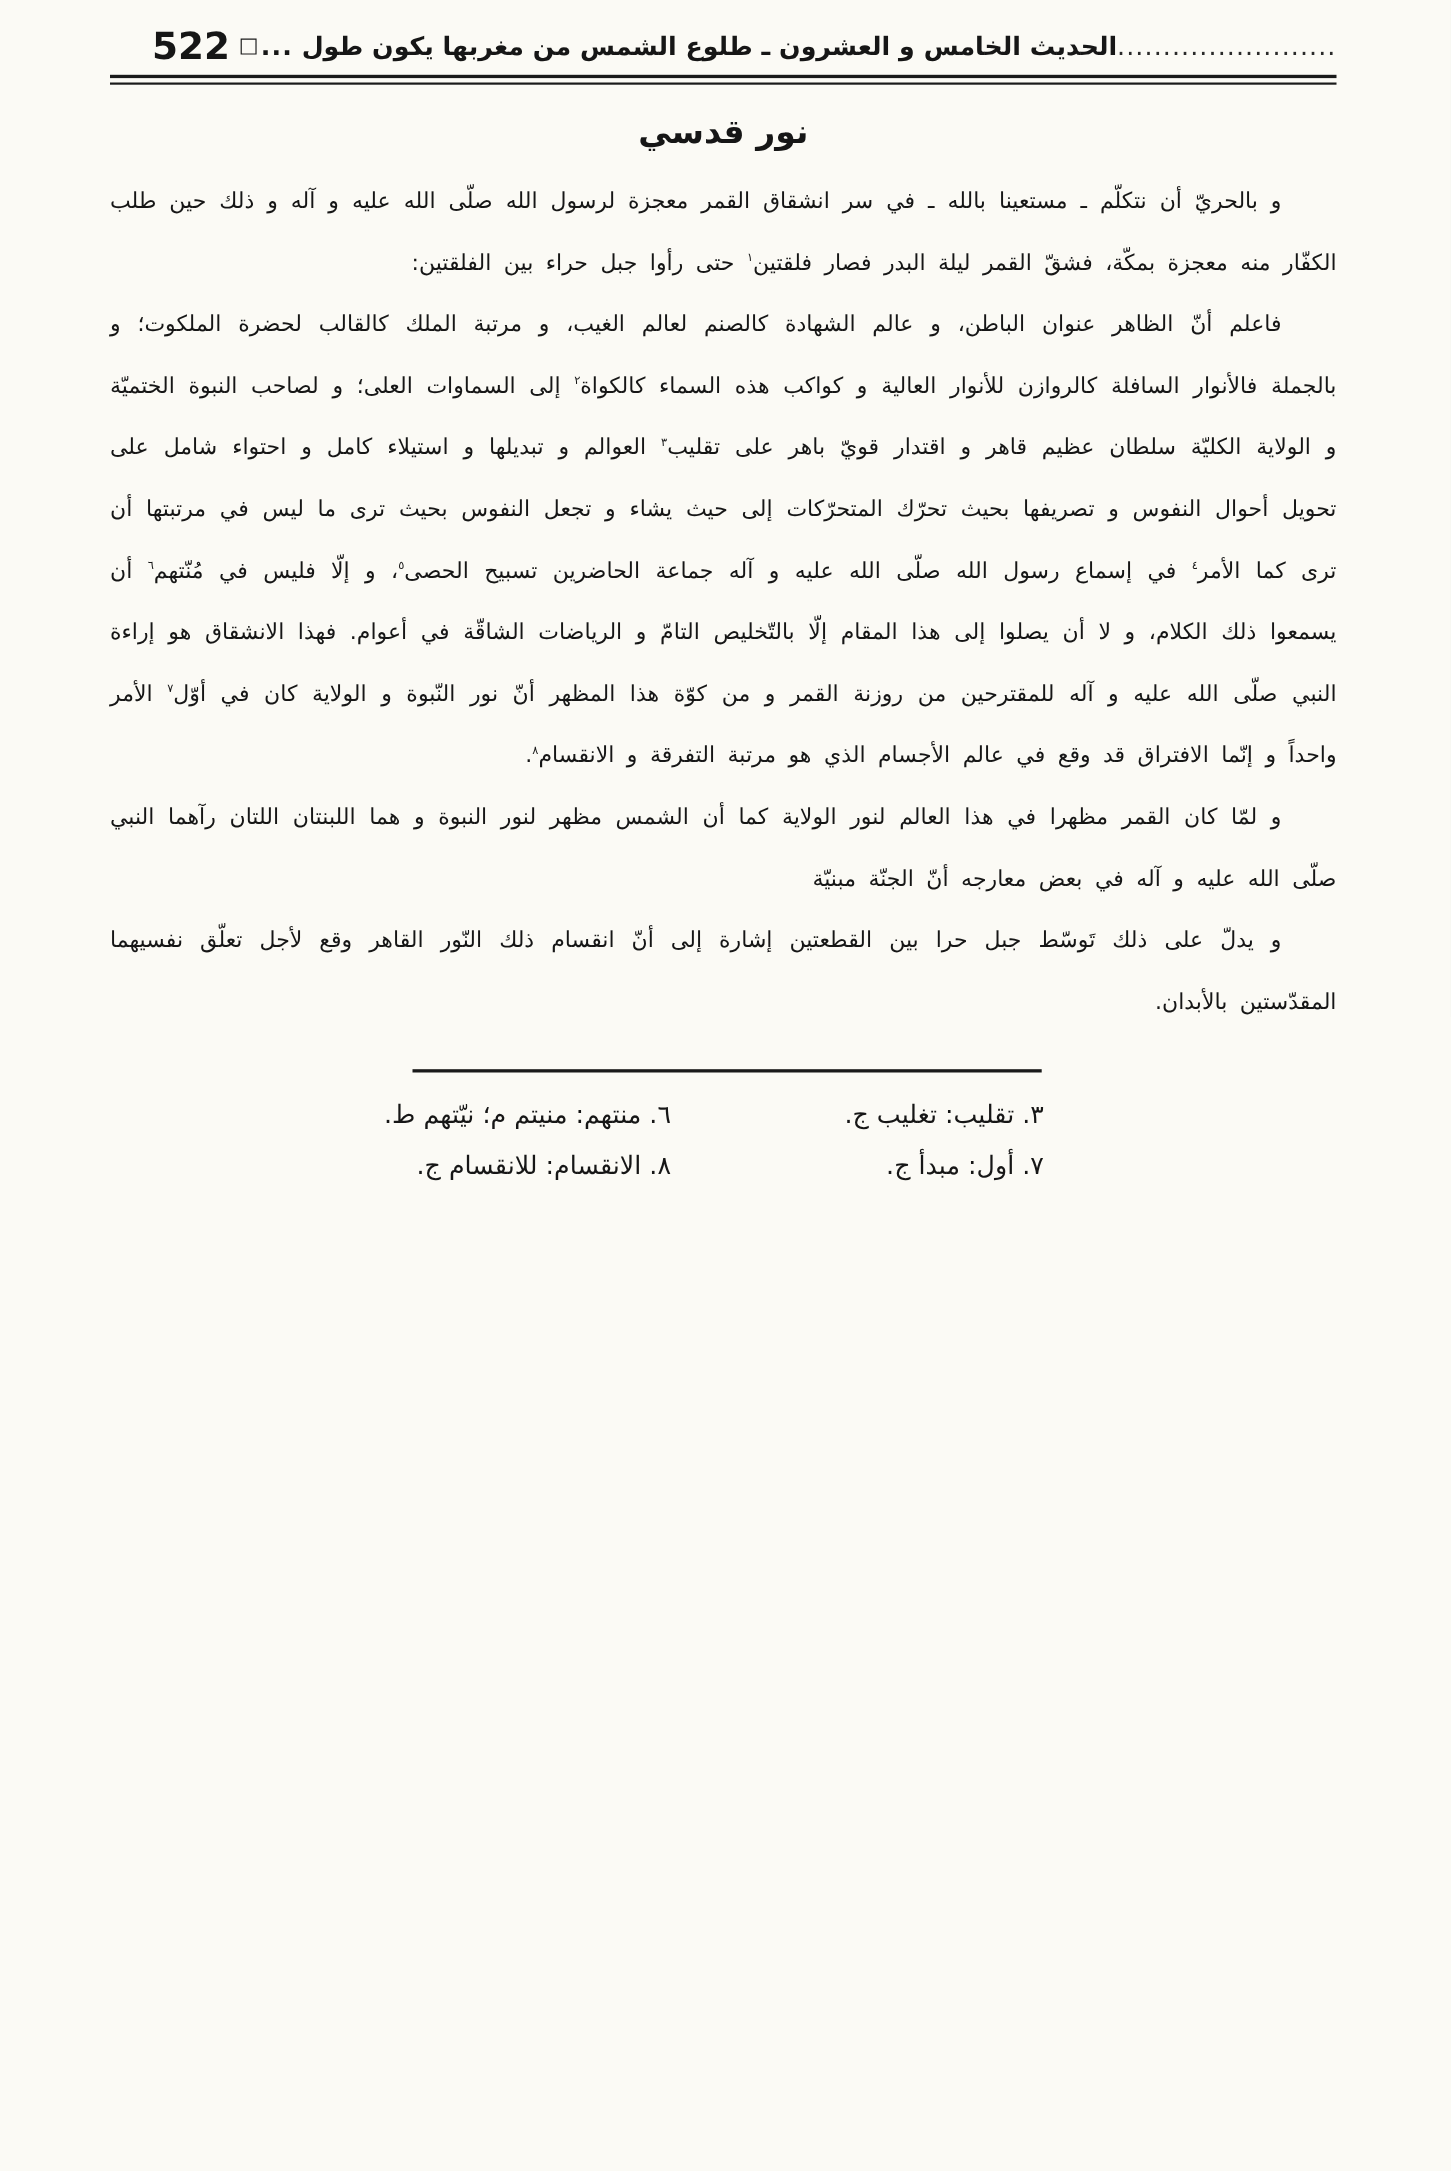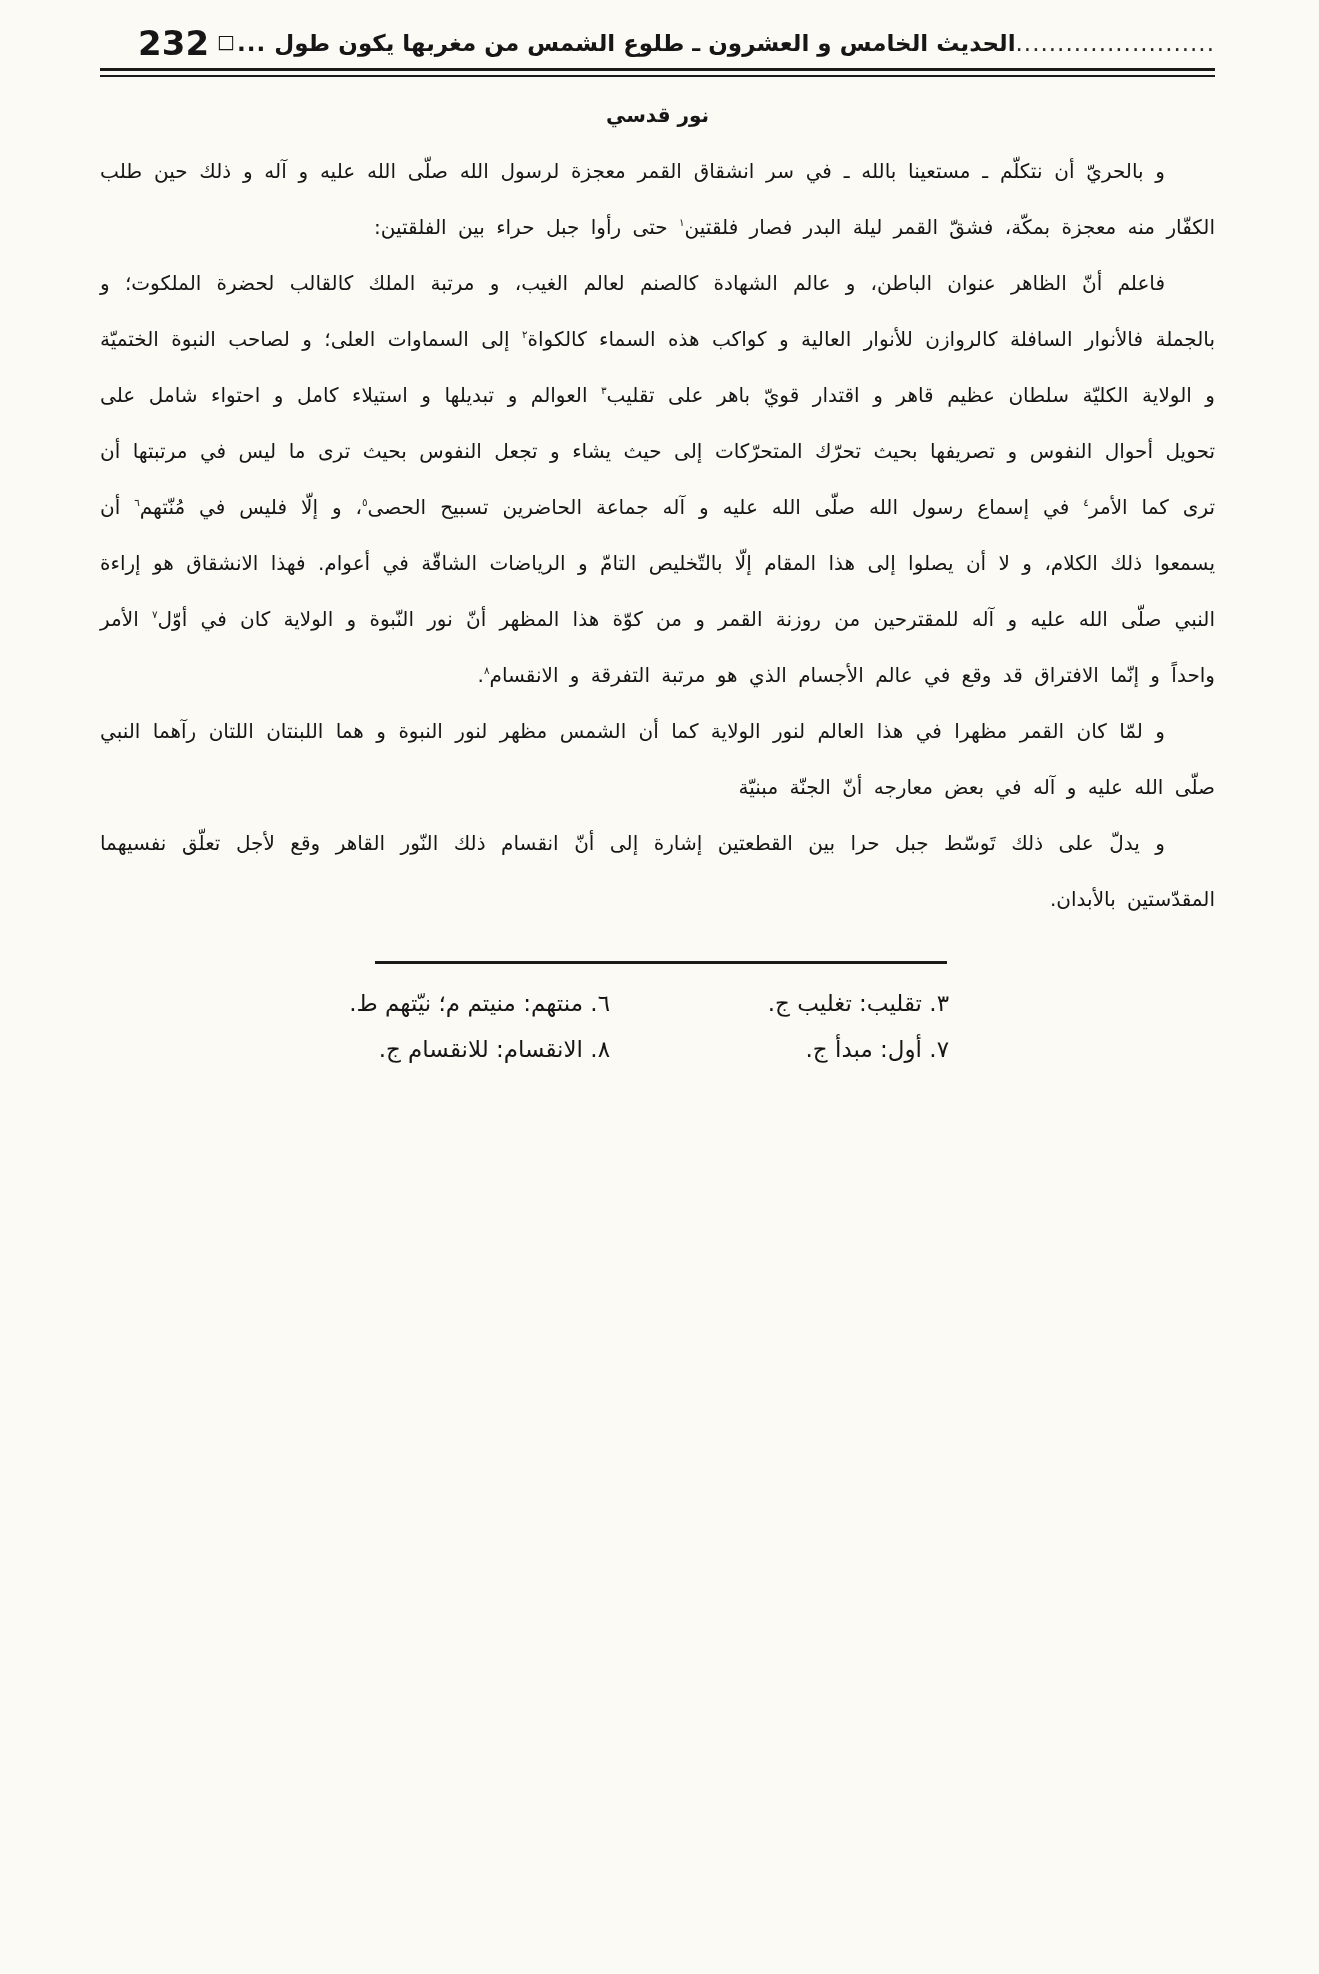--- a/index.html
+++ b/index.html
@@ -59,21 +59,21 @@
   .header-rule {
     margin-top: 8px;
     height: 9px;
     border-top: 3px solid #1a1a1a;
     border-bottom: 2px solid #1a1a1a;
   }
 
   
   .section-title {
     text-align: center;
-    font-size: 20px;
+    font-size: 30px;
     font-weight: 700;
     margin-top: 26px;
     letter-spacing: 1px;
   }
 
   
   .body-text {
     margin-top: 16px;
     font-size: 20px;
     line-height: 56px;
@@ -111,21 +111,21 @@
 </head>
 <body>
 
 <div class="page">
 
   <div class="page-header">
     <span class="leader">........................</span>
     <span class="running-title">الحديث الخامس و العشرون ـ طلوع الشمس من مغربها يكون طول</span>
     <span class="hdr-dots">...</span>
     <span class="hdr-box">□</span>
-    <span class="page-number">232</span>
+    <span class="page-number">522</span>
   </div>
   <div class="header-rule"></div>
 
   <h2 class="section-title">نور قدسي</h2>
 
   <div class="body-text">
     <p>و بالحريّ أن نتكلّم ـ مستعينا بالله ـ في سر انشقاق القمر معجزة لرسول الله صلّى الله عليه و آله و ذلك حين طلب الكفّار منه معجزة بمكّة، فشقّ القمر ليلة البدر فصار فلقتين<sup>١</sup> حتى رأوا جبل حراء بين الفلقتين:</p>
     <p>فاعلم أنّ الظاهر عنوان الباطن، و عالم الشهادة كالصنم لعالم الغيب، و مرتبة الملك كالقالب لحضرة الملكوت؛ و بالجملة فالأنوار السافلة كالروازن للأنوار العالية و كواكب هذه السماء كالكواة<sup>٢</sup> إلى السماوات العلى؛ و لصاحب النبوة الختميّة و الولاية الكليّة سلطان عظيم قاهر و اقتدار قويّ باهر على تقليب<sup>٣</sup> العوالم و تبديلها و استيلاء كامل و احتواء شامل على تحويل أحوال النفوس و تصريفها بحيث تحرّك المتحرّكات إلى حيث يشاء و تجعل النفوس بحيث ترى ما ليس في مرتبتها أن ترى كما الأمر<sup>٤</sup> في إسماع رسول الله صلّى الله عليه و آله جماعة الحاضرين تسبيح الحصى<sup>٥</sup>، و إلّا فليس في مُنّتهم<sup>٦</sup> أن يسمعوا ذلك الكلام، و لا أن يصلوا إلى هذا المقام إلّا بالتّخليص التامّ و الرياضات الشاقّة في أعوام. فهذا الانشقاق هو إراءة النبي صلّى الله عليه و آله للمقترحين من روزنة القمر و من كوّة هذا المظهر أنّ نور النّبوة و الولاية كان في أوّل<sup>٧</sup> الأمر واحداً و إنّما الافتراق قد وقع في عالم الأجسام الذي هو مرتبة التفرقة و الانقسام<sup>٨</sup>.</p>
     <p>و لمّا كان القمر مظهرا في هذا العالم لنور الولاية كما أن الشمس مظهر لنور النبوة و هما اللبنتان اللتان رآهما النبي صلّى الله عليه و آله في بعض معارجه أنّ الجنّة مبنيّة</p>
     <p>و يدلّ على ذلك تَوسّط جبل حرا بين القطعتين إشارة إلى أنّ انقسام ذلك النّور القاهر وقع لأجل تعلّق نفسيهما المقدّستين بالأبدان.</p>

